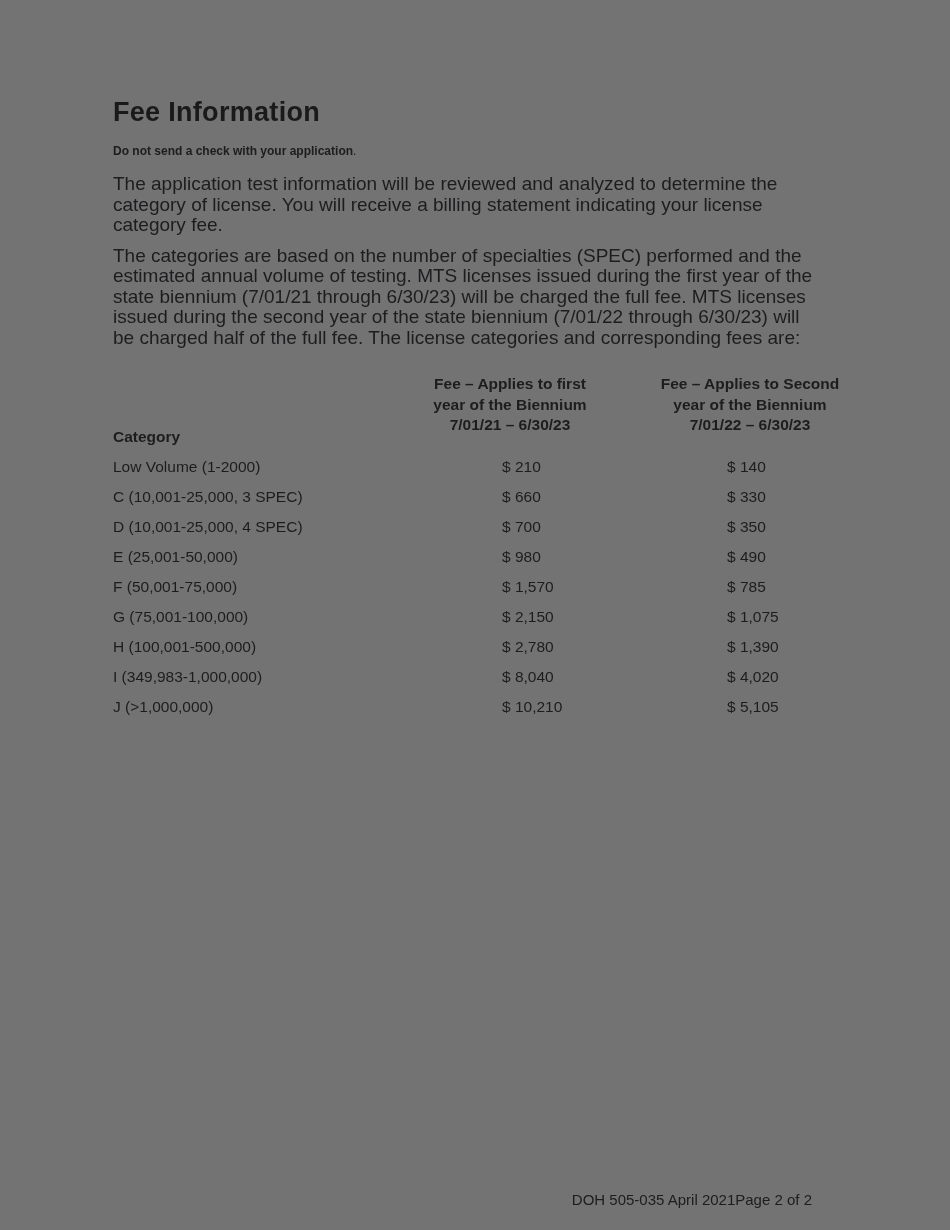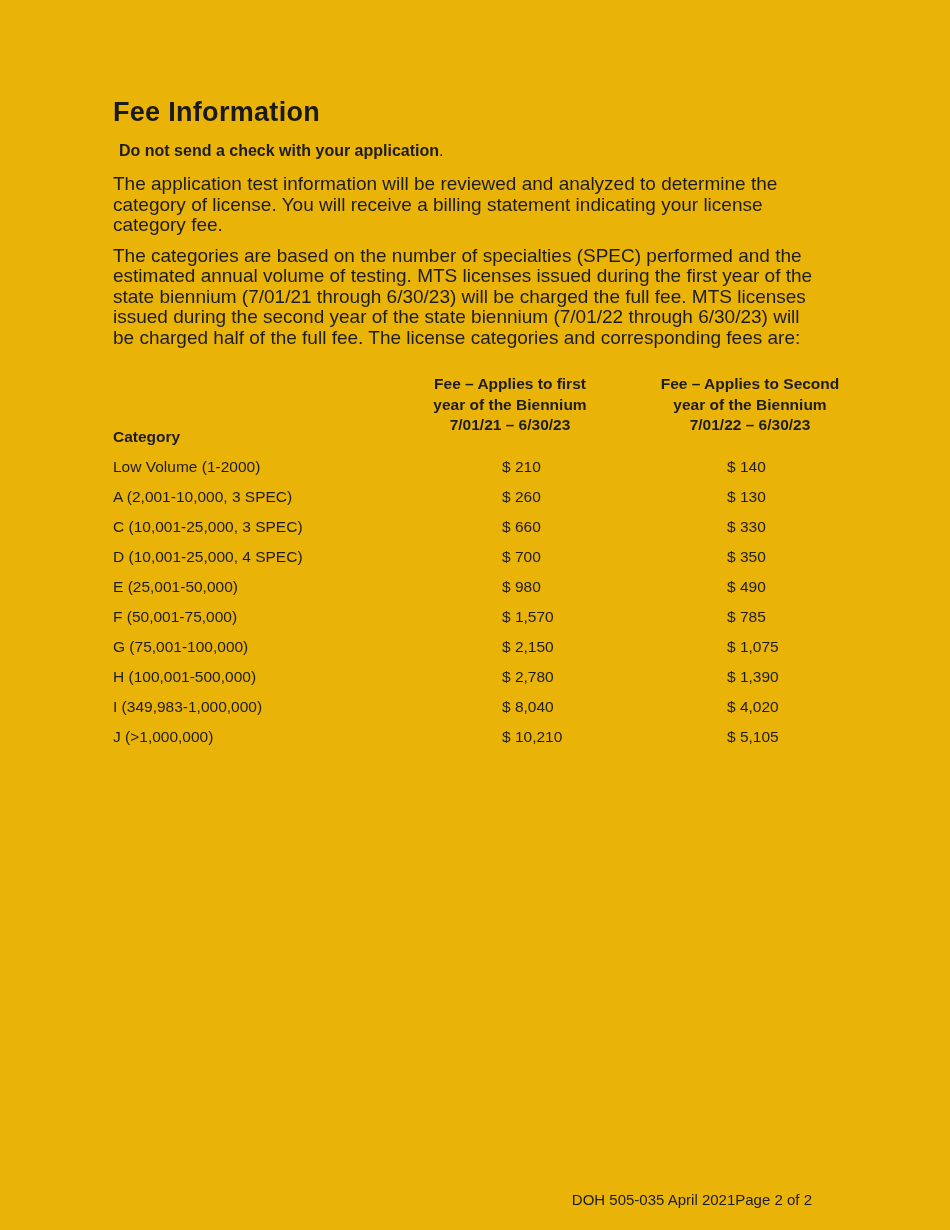--- a/index.html
+++ b/index.html
@@ -4,43 +4,43 @@
 <style>
   html, body {
     margin: 0;
     padding: 0;
     background: #ffffff;
   }
   .page {
     position: relative;
     width: 950px;
     height: 1230px;
-    background: #eab308;
+    background: #737373;
     font-family: "Liberation Sans", "DejaVu Sans", sans-serif;
     color: #1d1d1f;
     overflow: hidden;
   }
   .content {
     position: absolute;
     left: 113px;
     top: 0;
     width: 700px;
     padding-top: 96px;
   }
   .title {
     margin: 0 0 12px 0;
     font-size: 27px;
     line-height: 32px;
     font-weight: 700;
     letter-spacing: 0.3px;
     color: #1a1a1a;
   }
   .warning {
-    margin: 0 0 12px 6px;
-    font-size: 16px;
+    margin: 0 0 12px 0;
+    font-size: 12px;
     line-height: 22px;
     font-weight: 700;
   }
   .warning .period {
     font-weight: 400;
   }
   .para {
     margin: 0 0 10px 0;
     font-size: 19px;
     line-height: 20.5px;
@@ -131,26 +131,20 @@
         </tr>
       </thead>
       <tbody>
         <tr>
           <td class="cat">Low Volume (1-2000)</td>
           <td class="fee1">$ 210</td>
           <td class="gap"></td>
           <td class="fee2">$ 140</td>
         </tr>
         <tr>
-          <td class="cat">A (2,001-10,000, 3 SPEC)</td>
-          <td class="fee1">$ 260</td>
-          <td class="gap"></td>
-          <td class="fee2">$ 130</td>
-        </tr>
-        <tr>
           <td class="cat">C (10,001-25,000, 3 SPEC)</td>
           <td class="fee1">$ 660</td>
           <td class="gap"></td>
           <td class="fee2">$ 330</td>
         </tr>
         <tr>
           <td class="cat">D (10,001-25,000, 4 SPEC)</td>
           <td class="fee1">$ 700</td>
           <td class="gap"></td>
           <td class="fee2">$ 350</td>

